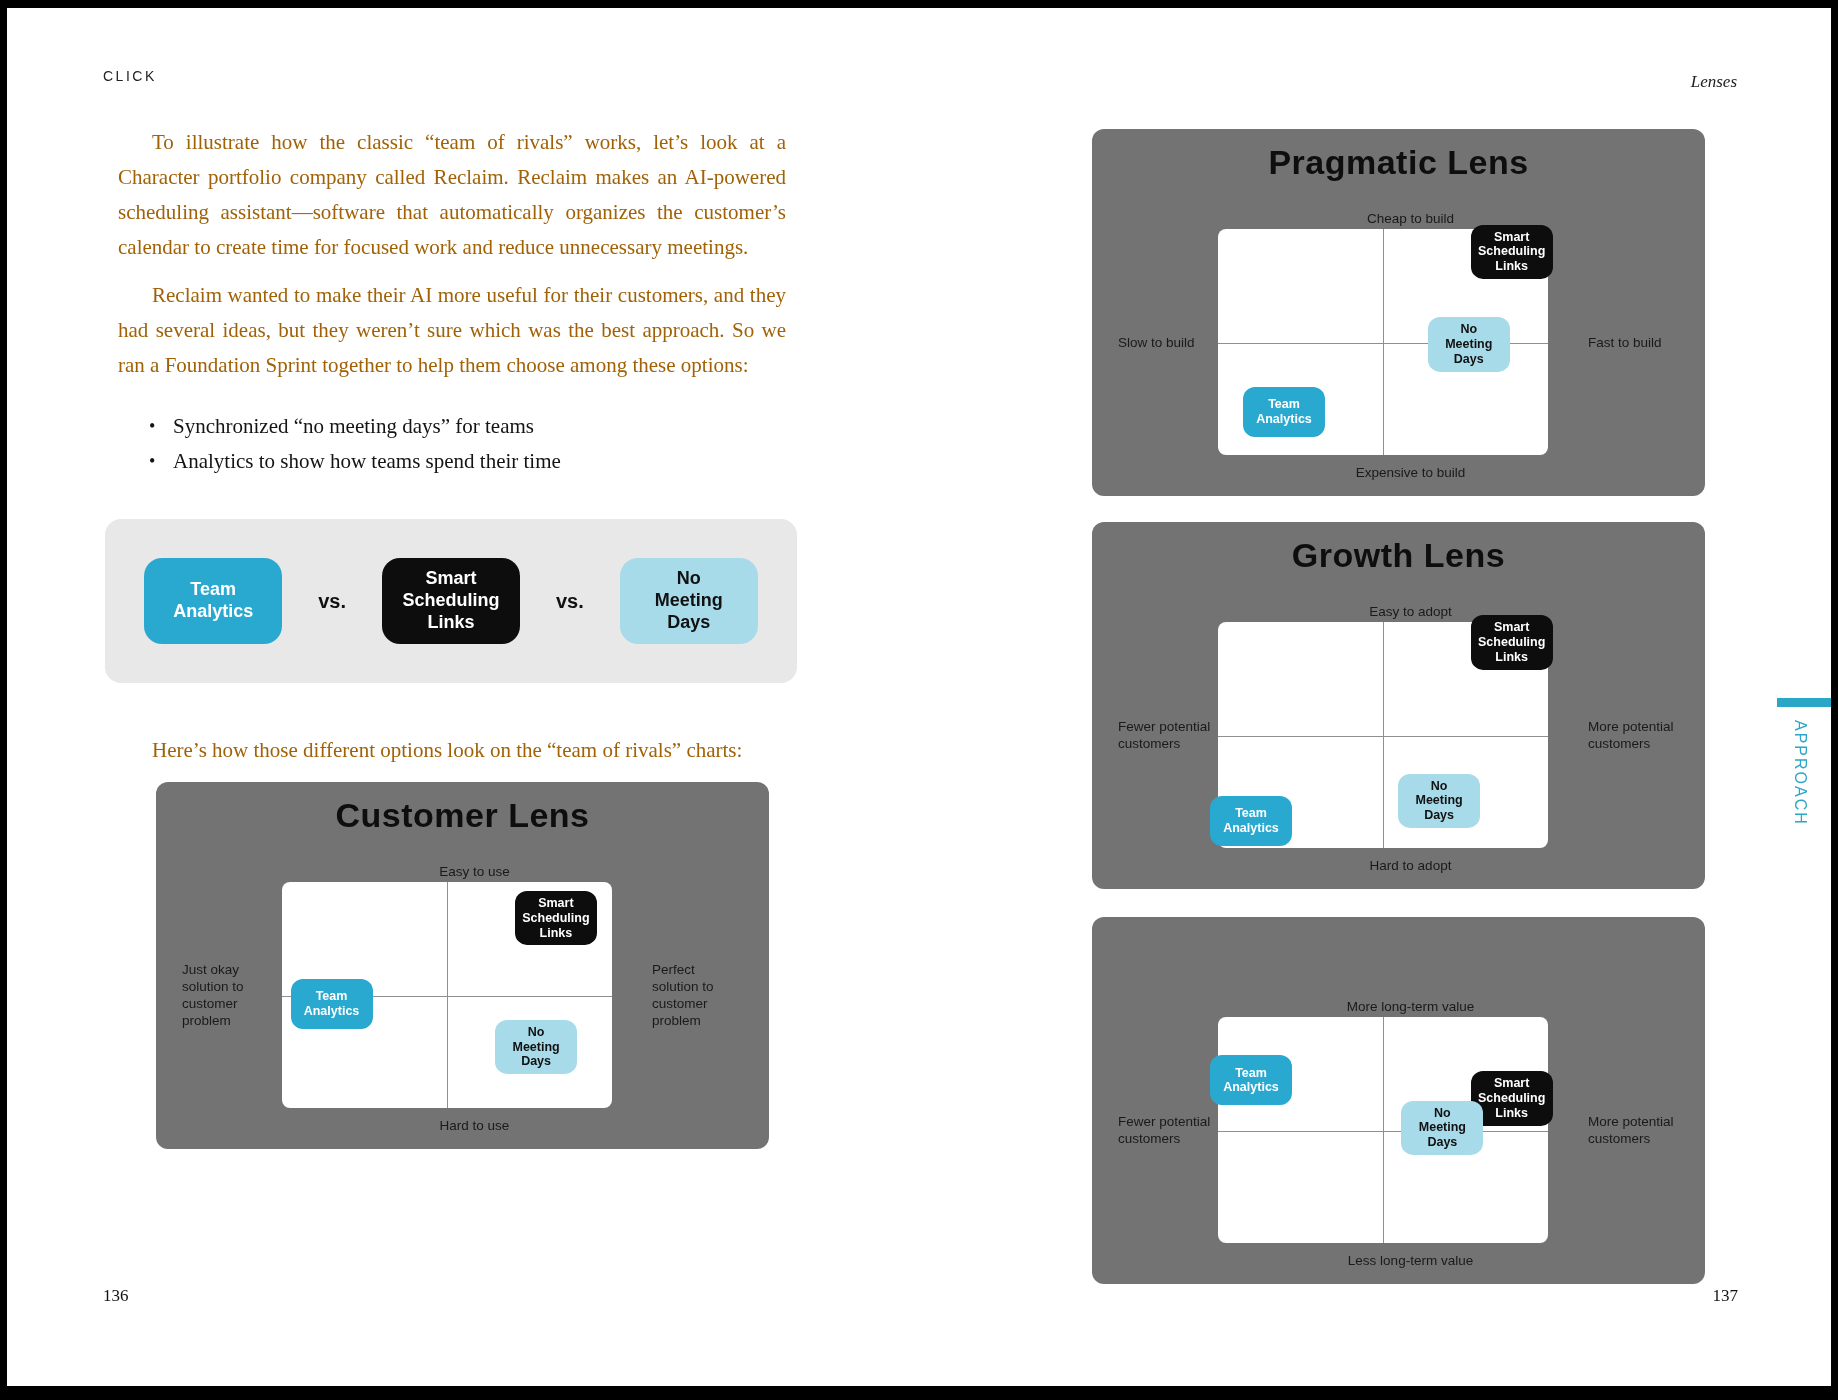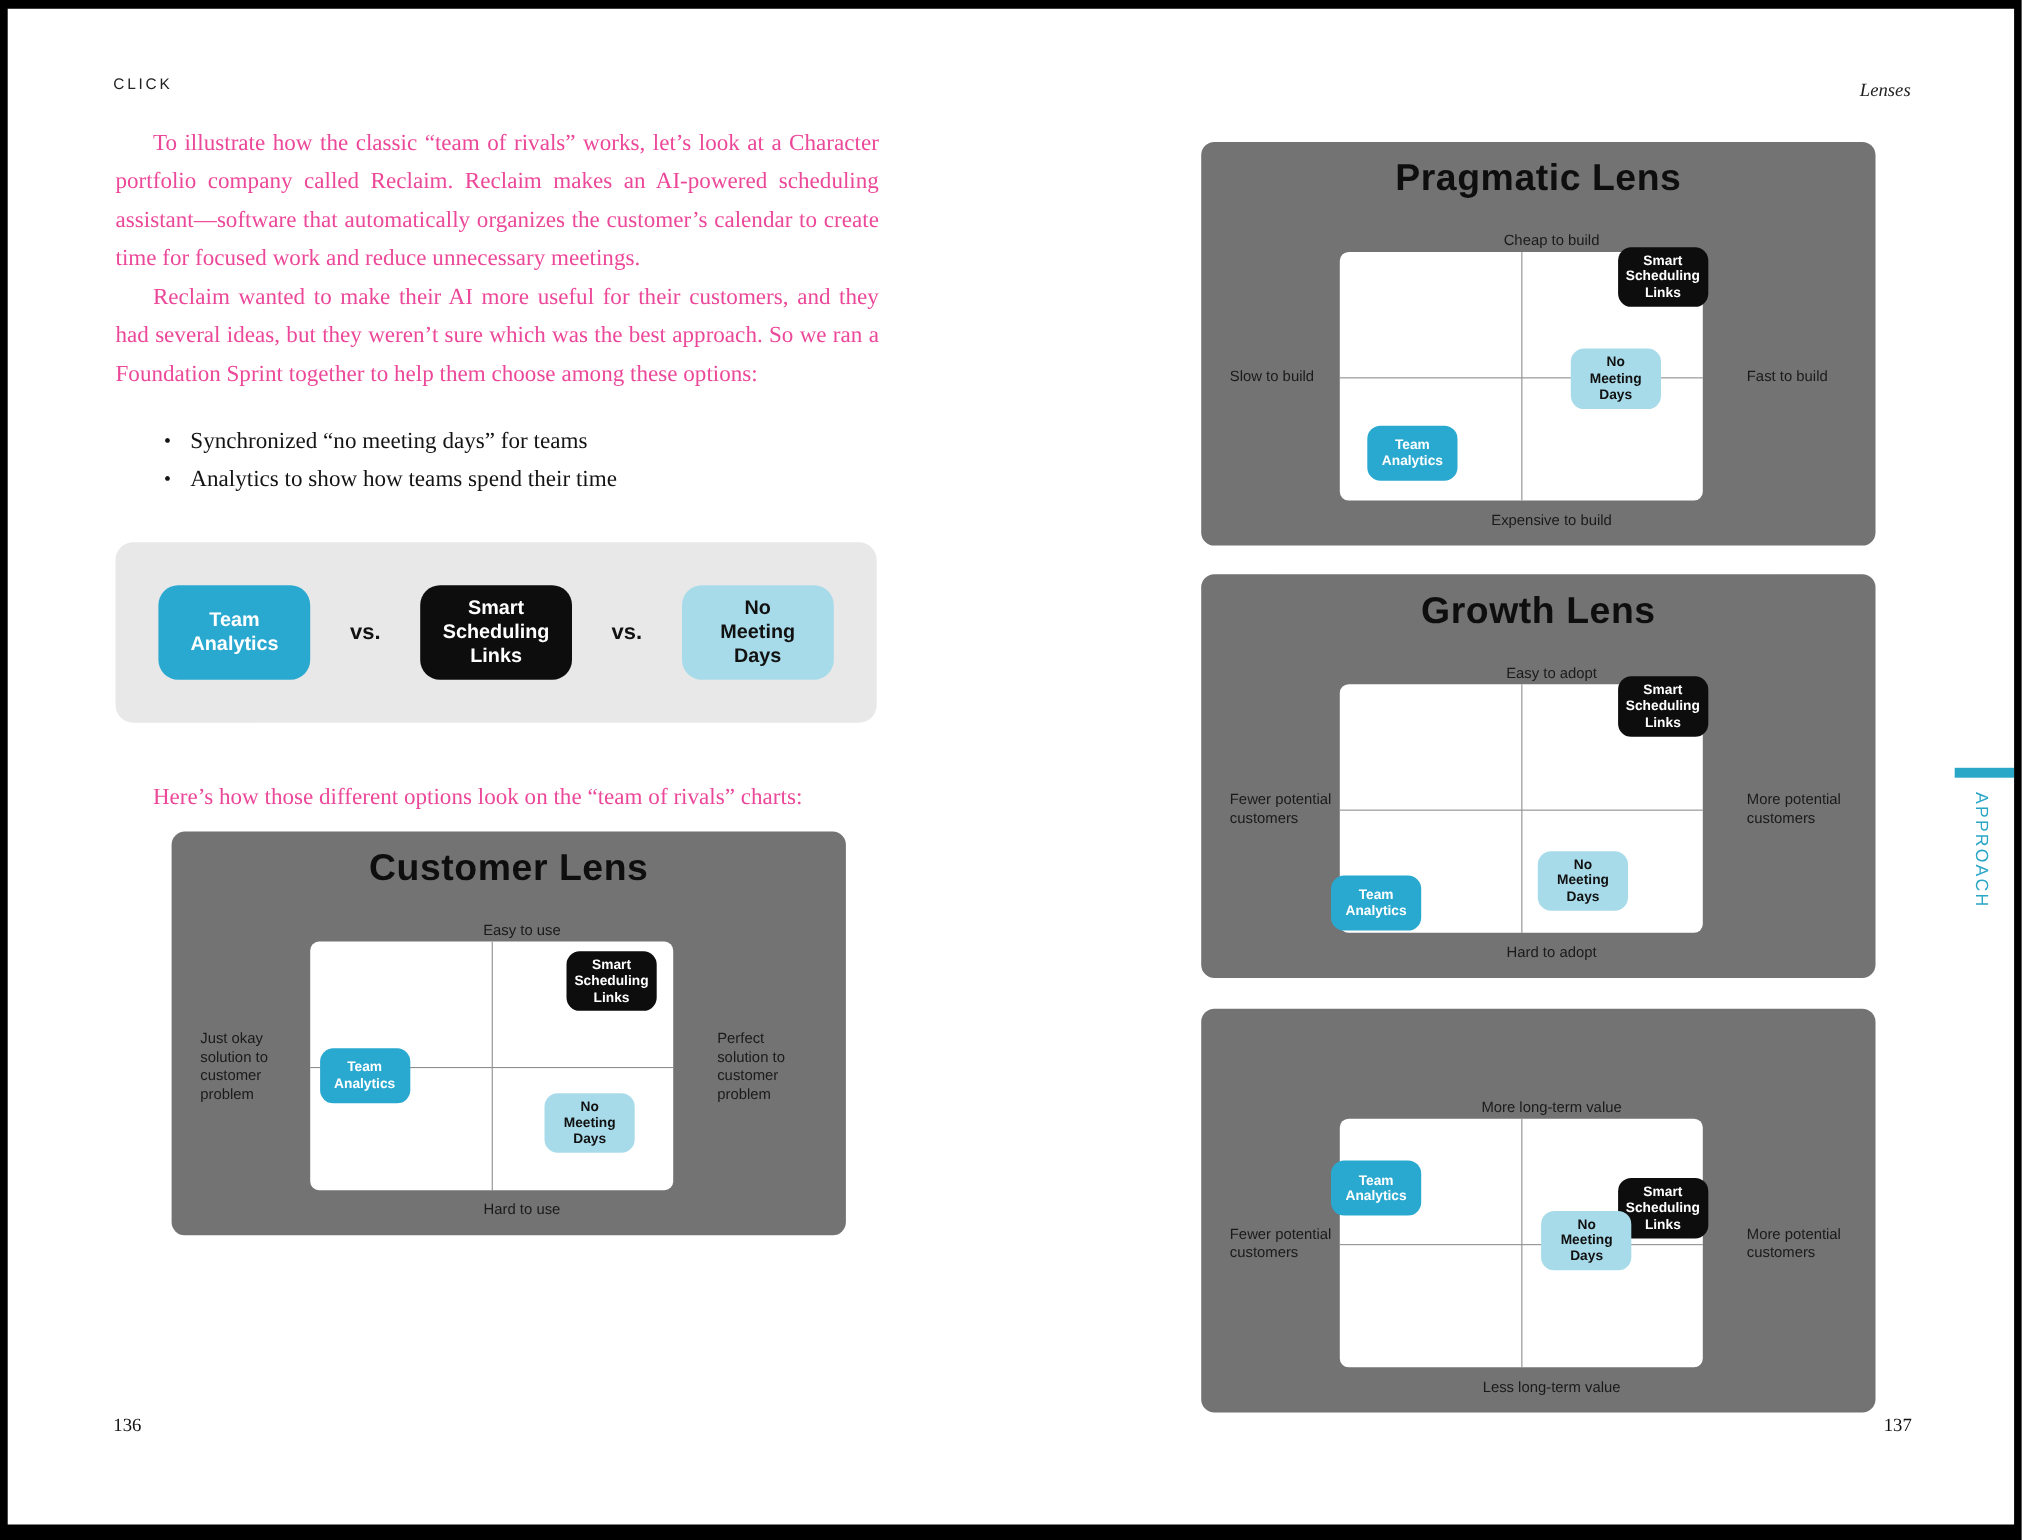--- a/index.html
+++ b/index.html
@@ -23,21 +23,21 @@
     position:absolute;top:64px;right:94px;
     font:italic 400 17px "Liberation Serif",serif;color:#222;
   }
   .folio{position:absolute;font:400 17px "Liberation Serif",serif;color:#111;}
   .folio-left{left:96px;top:1278px;}
   .folio-right{right:93px;top:1278px;}
   
   .text-col{position:absolute;left:98px;top:104px;width:694px;}
   .body{
     font:400 21px/35px "Liberation Serif",serif;
-    color:#ec4899;text-align:justify;margin:0;
+    color:#a16207;text-align:justify;margin:13px;
   }
   .indent{text-indent:34px;}
   .bullets{list-style:none;margin:26px 0 0 0;padding:0;}
   .bullets li{
     position:relative;padding-left:68px;
     font:400 21px/35px "Liberation Serif",serif;color:#141414;
   }
   .bullets li::before{content:"\2022";position:absolute;left:44px;font-size:18px;}
   
   .vs-panel{

